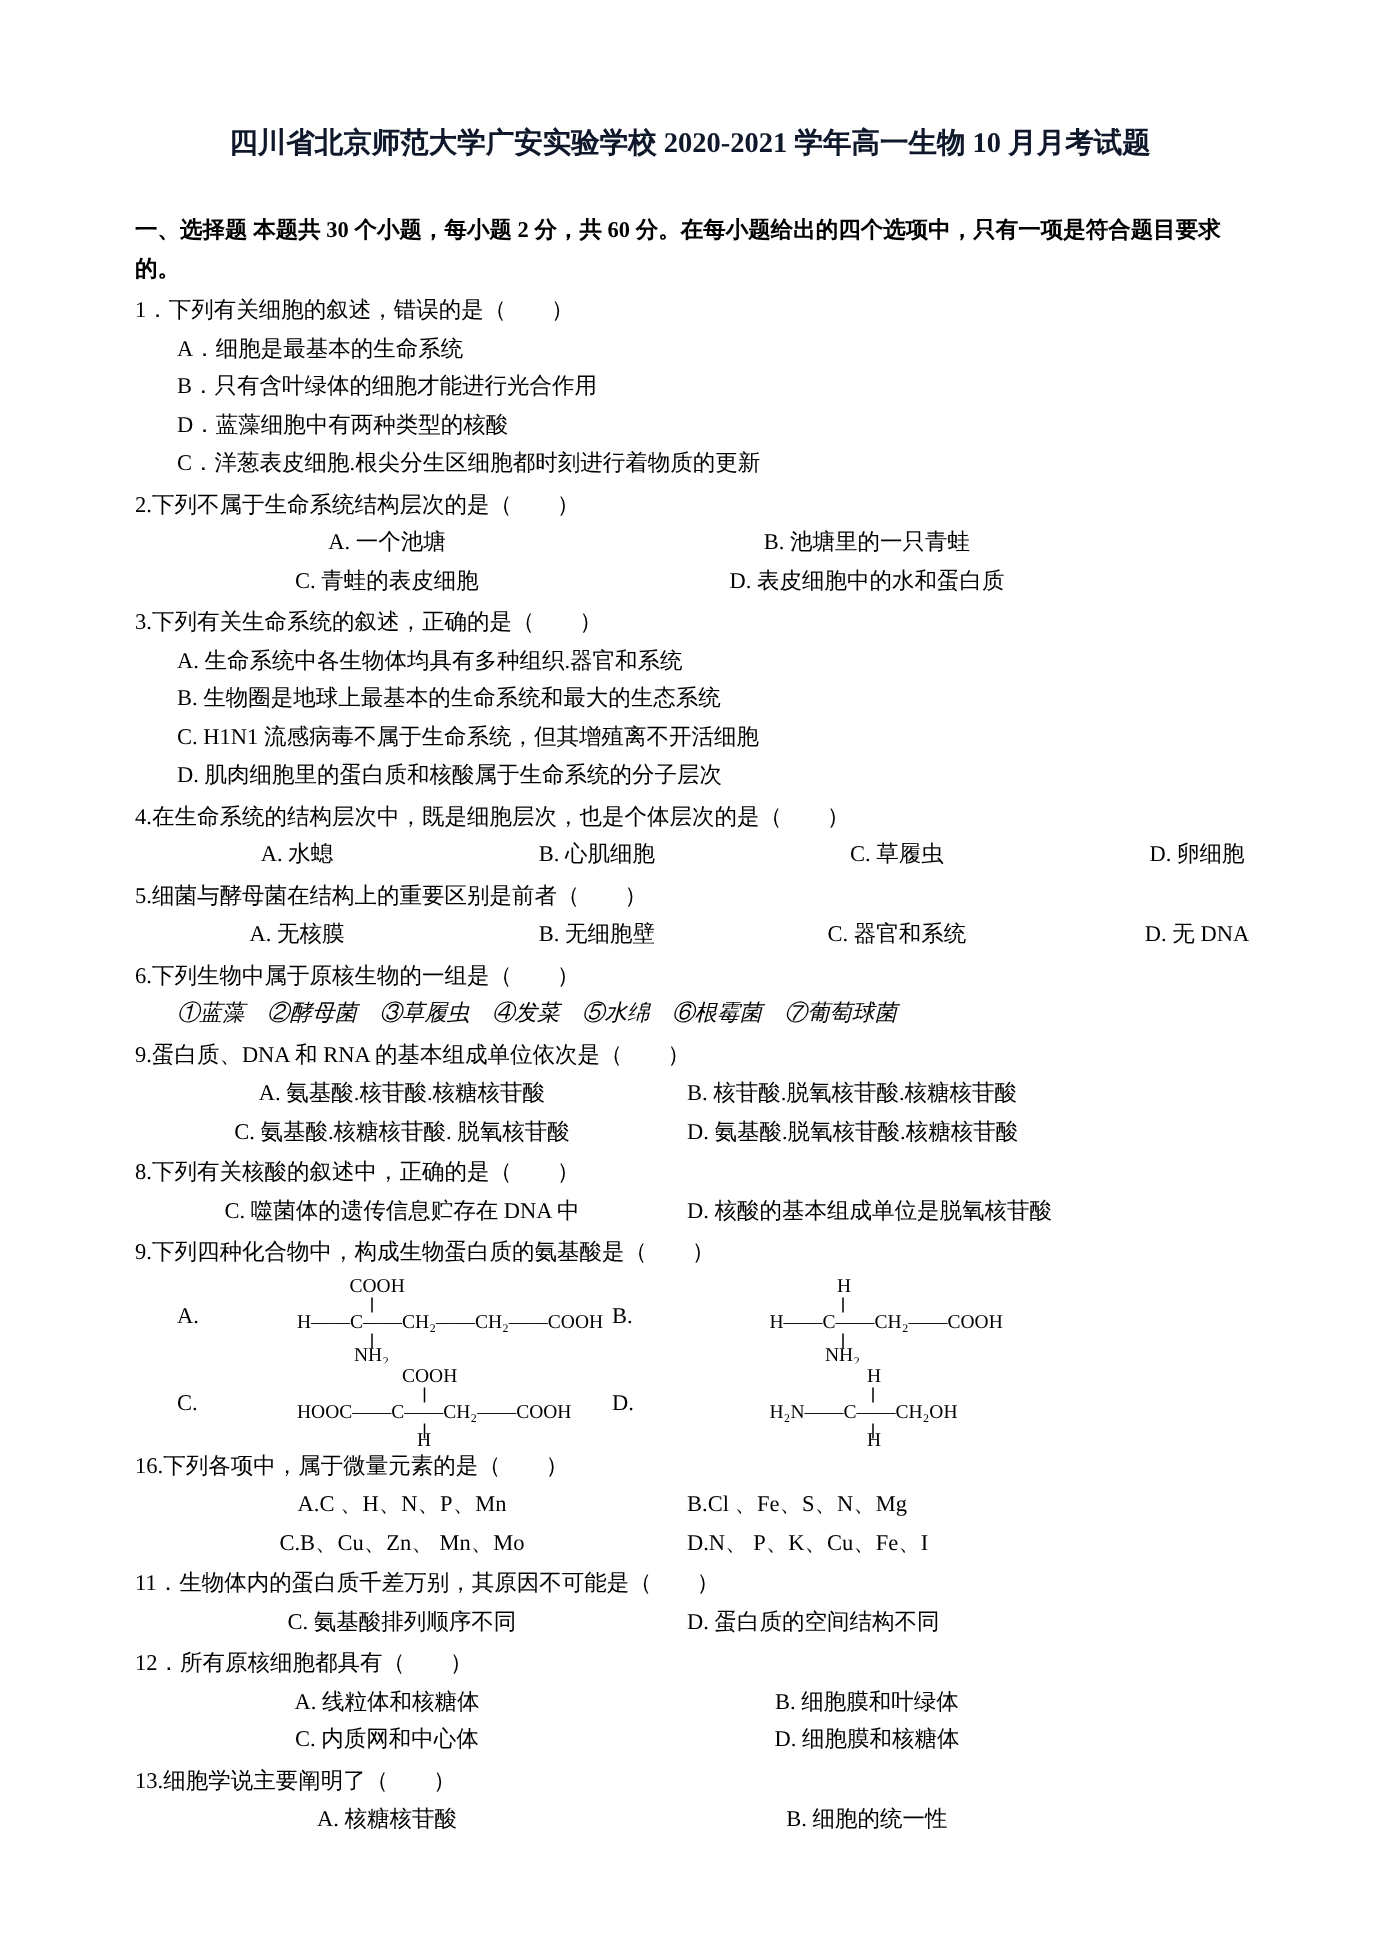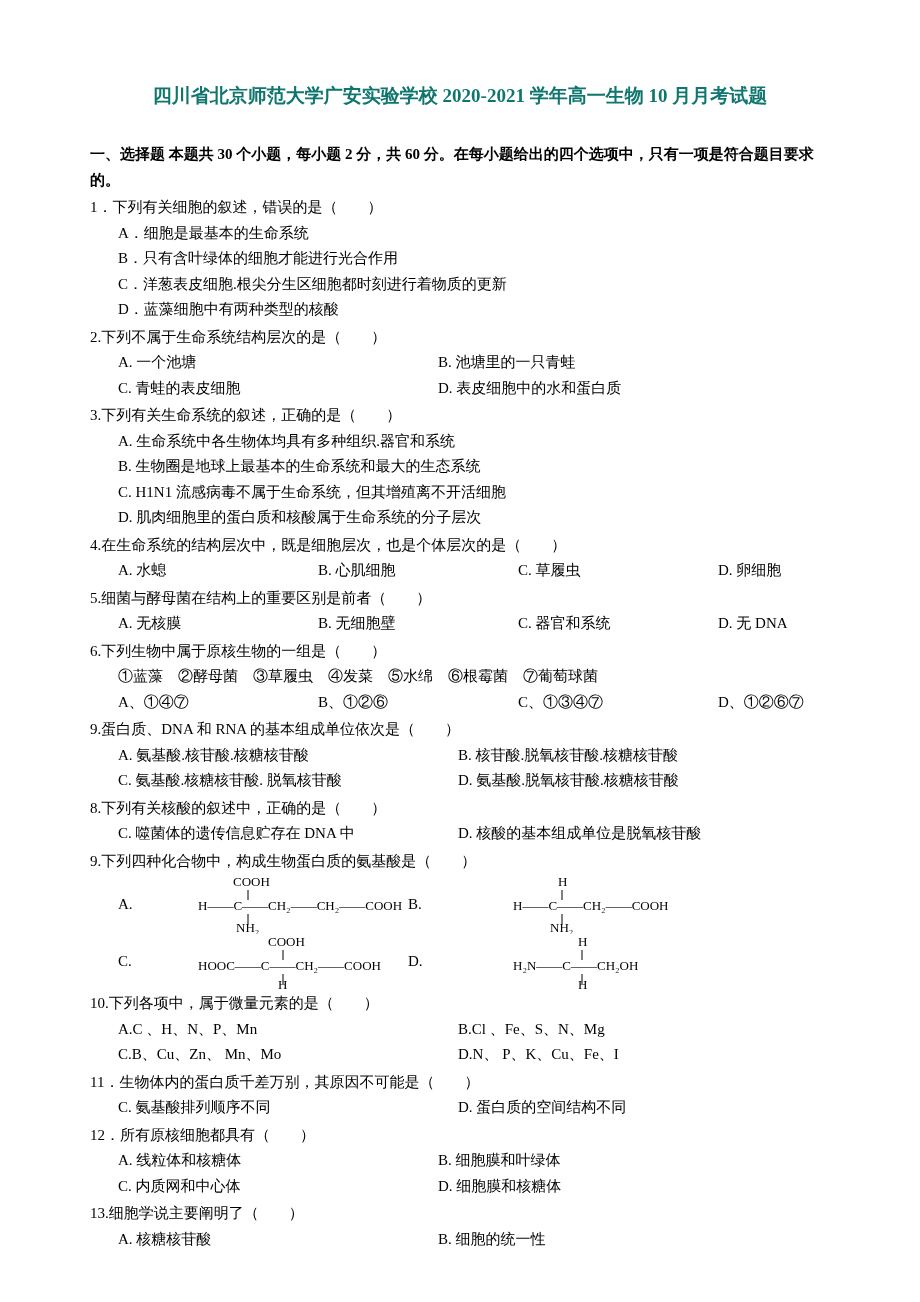--- a/index.html
+++ b/index.html
@@ -7,21 +7,21 @@
       font-size: 15px;
       line-height: 1.7;
       color: #000;
       background: #fff;
       width: 920px;
       margin: 0;
       padding: 80px 90px 40px 90px;
       box-sizing: border-box;
     }
     .title {
-      color: #0f766e;
+      color: #0f172a;
       font-weight: bold;
       text-align: center;
       font-size: 19px;
       margin-bottom: 30px;
     }
     .section-header {
       font-weight: bold;
       margin-top: 22px;
     }
     .question {
@@ -29,42 +29,43 @@
     }
     .options {
       padding-left: 28px;
     }
     .option-row {
       display: flex;
     }
     .option-row span {
       flex: 0 0 auto;
       padding-right: 40px;
+      text-align: center;
     }
     .opt-2col span { width: 280px; }
     .opt-4col span { width: 160px; }
-    .sub-indent { padding-left: 28px; }
+    .sub-indent { padding-left: 28px; font-style: italic; }
     .formula-row { display: flex; align-items: center; }
     .formula-label { width: 60px; padding-left: 28px; }
     svg { vertical-align: middle; }
   </style>
 </head>
 <body>
 
 <div class="title">四川省北京师范大学广安实验学校 2020-2021 学年高一生物 10 月月考试题</div>
 
 <div class="section-header">一、选择题 本题共 30 个小题，每小题 2 分，共 60 分。在每小题给出的四个选项中，只有一项是符合题目要求的。</div>
 
 <div class="question">
   <div>1．下列有关细胞的叙述，错误的是（　　）</div>
   <div class="options">
     <div>A．细胞是最基本的生命系统</div>
     <div>B．只有含叶绿体的细胞才能进行光合作用</div>
+    <div>D．蓝藻细胞中有两种类型的核酸</div>
     <div>C．洋葱表皮细胞.根尖分生区细胞都时刻进行着物质的更新</div>
-    <div>D．蓝藻细胞中有两种类型的核酸</div>
   </div>
 </div>
 
 <div class="question">
   <div>2.下列不属于生命系统结构层次的是（　　）</div>
   <div class="options">
     <div class="option-row opt-2col">
       <span>A. 一个池塘</span>
       <span>B. 池塘里的一只青蛙</span>
     </div>
@@ -101,26 +102,20 @@
     <span>A. 无核膜</span>
     <span>B. 无细胞壁</span>
     <span>C. 器官和系统</span>
     <span>D. 无 DNA</span>
   </div>
 </div>
 
 <div class="question">
   <div>6.下列生物中属于原核生物的一组是（　　）</div>
   <div class="sub-indent">①蓝藻　②酵母菌　③草履虫　④发菜　⑤水绵　⑥根霉菌　⑦葡萄球菌</div>
-  <div class="options option-row opt-4col">
-    <span>A、①④⑦</span>
-    <span>B、①②⑥</span>
-    <span>C、①③④⑦</span>
-    <span>D、①②⑥⑦</span>
-  </div>
 </div>
 
 <div class="question">
   <div>9.蛋白质、DNA 和 RNA 的基本组成单位依次是（　　）</div>
   <div class="options">
     <div class="option-row">
       <span style="width:300px">A. 氨基酸.核苷酸.核糖核苷酸</span>
       <span>B. 核苷酸.脱氧核苷酸.核糖核苷酸</span>
     </div>
     <div class="option-row">
@@ -174,21 +169,21 @@
       <text x="80" y="12" font-size="13">H</text>
       <line x1="84" y1="16" x2="84" y2="26" stroke="#000"></line>
       <text x="15" y="36" font-size="13">H₂N——C——CH₂OH</text>
       <line x1="84" y1="40" x2="84" y2="50" stroke="#000"></line>
       <text x="80" y="55" font-size="13">H</text>
     </svg>
   </div>
 </div>
 
 <div class="question">
-  <div>10.下列各项中，属于微量元素的是（　　）</div>
+  <div>16.下列各项中，属于微量元素的是（　　）</div>
   <div class="options">
     <div class="option-row">
       <span style="width:300px">A.C 、H、N、P、Mn</span>
       <span>B.Cl 、Fe、S、N、Mg</span>
     </div>
     <div class="option-row">
       <span style="width:300px">C.B、Cu、Zn、 Mn、Mo</span>
       <span>D.N、 P、K、Cu、Fe、I</span>
     </div>
   </div>

